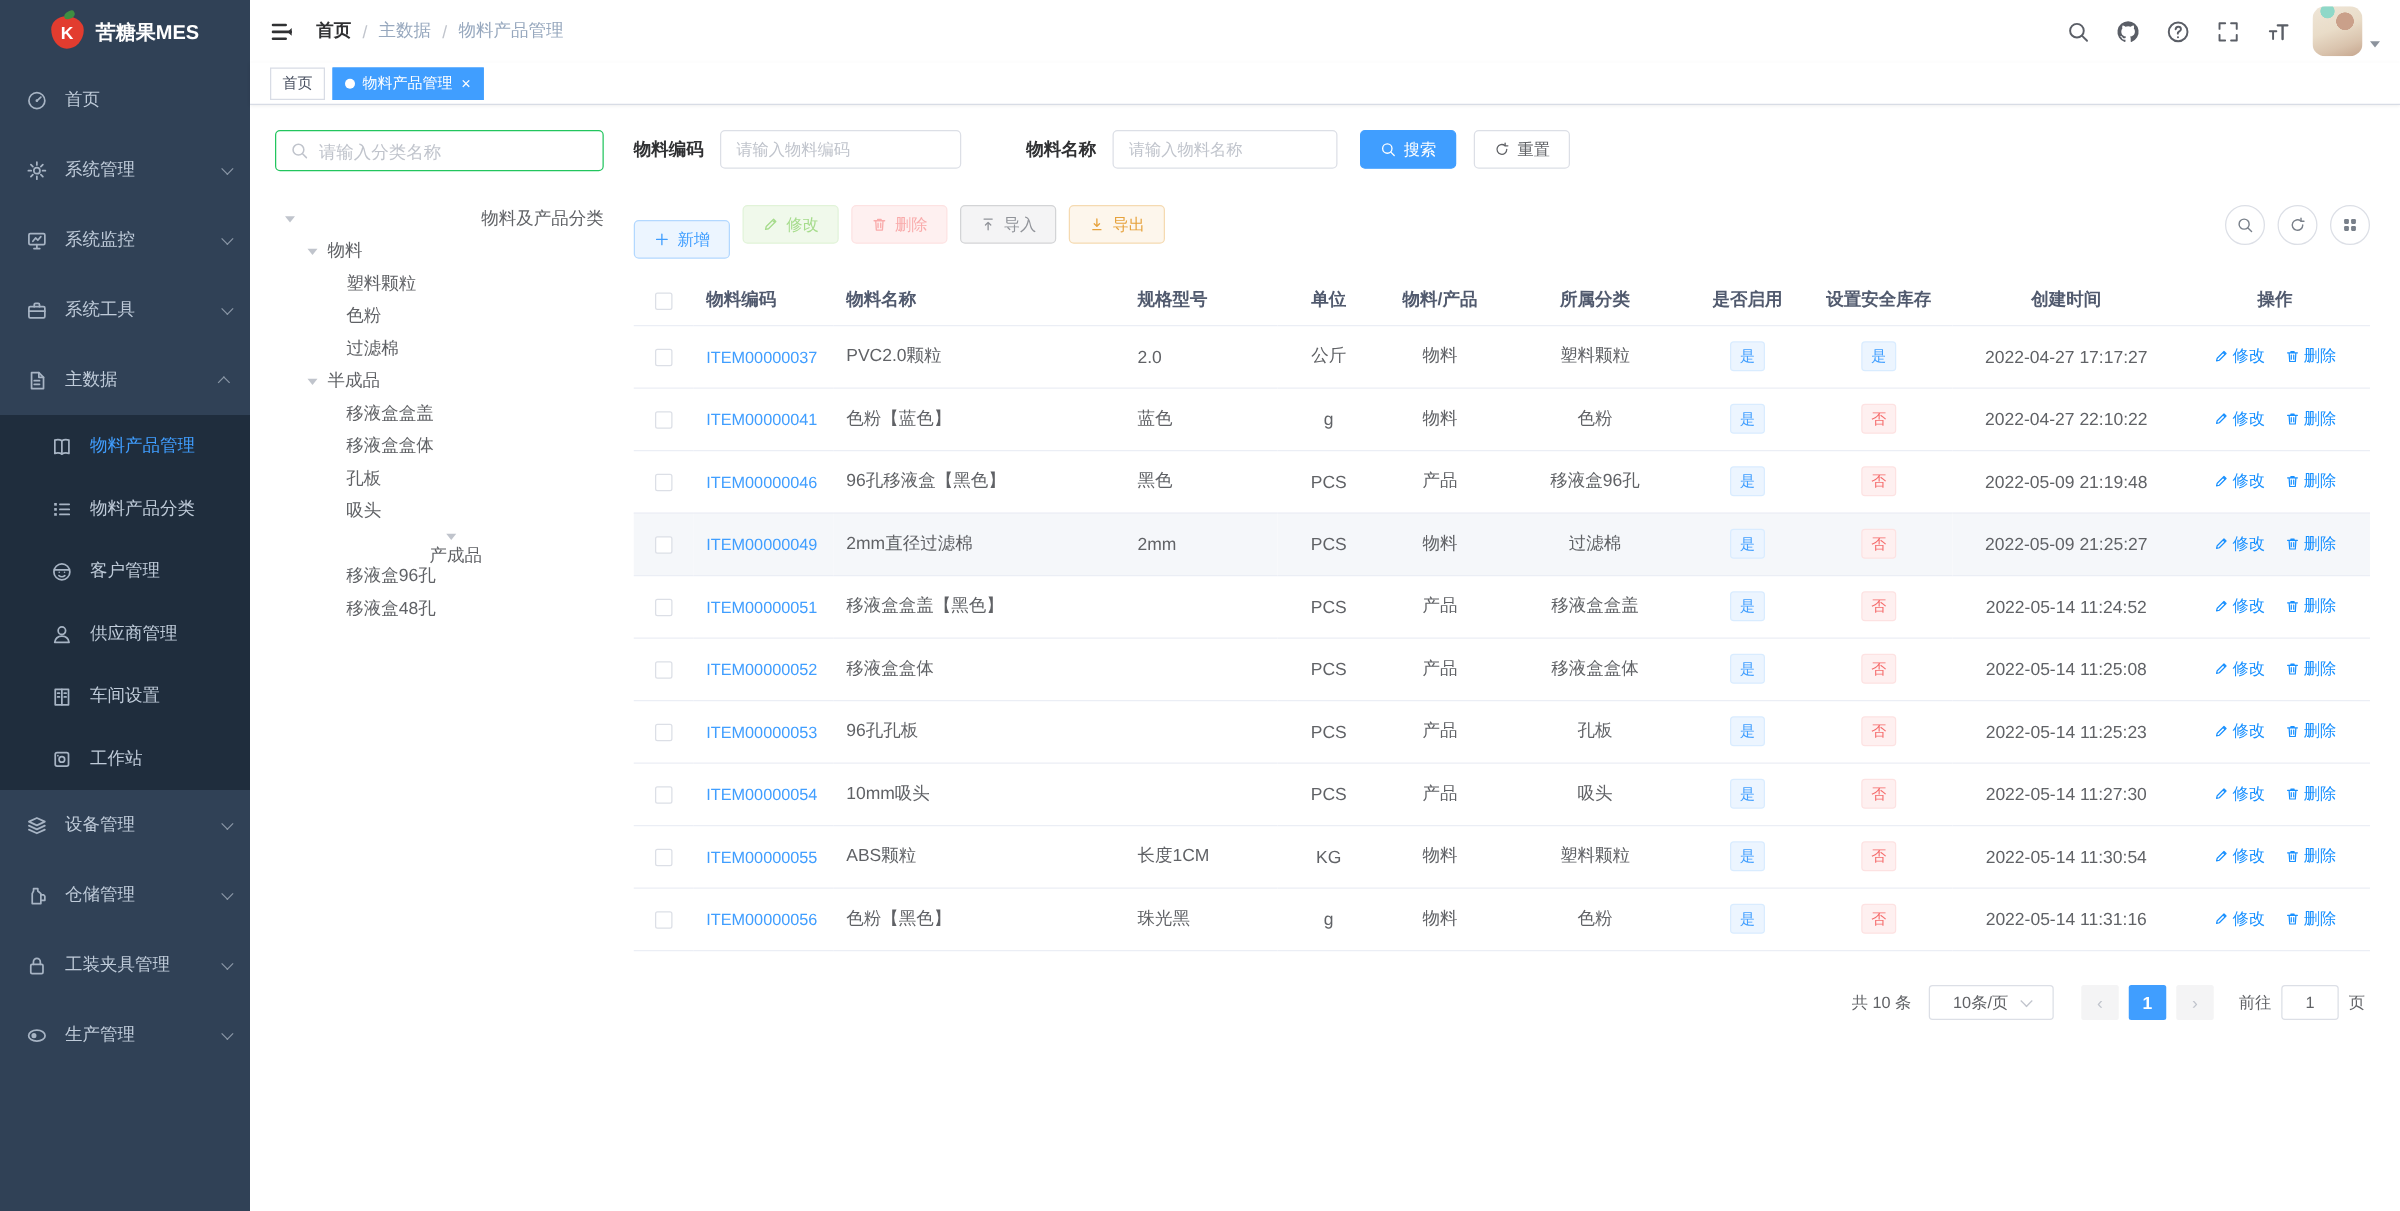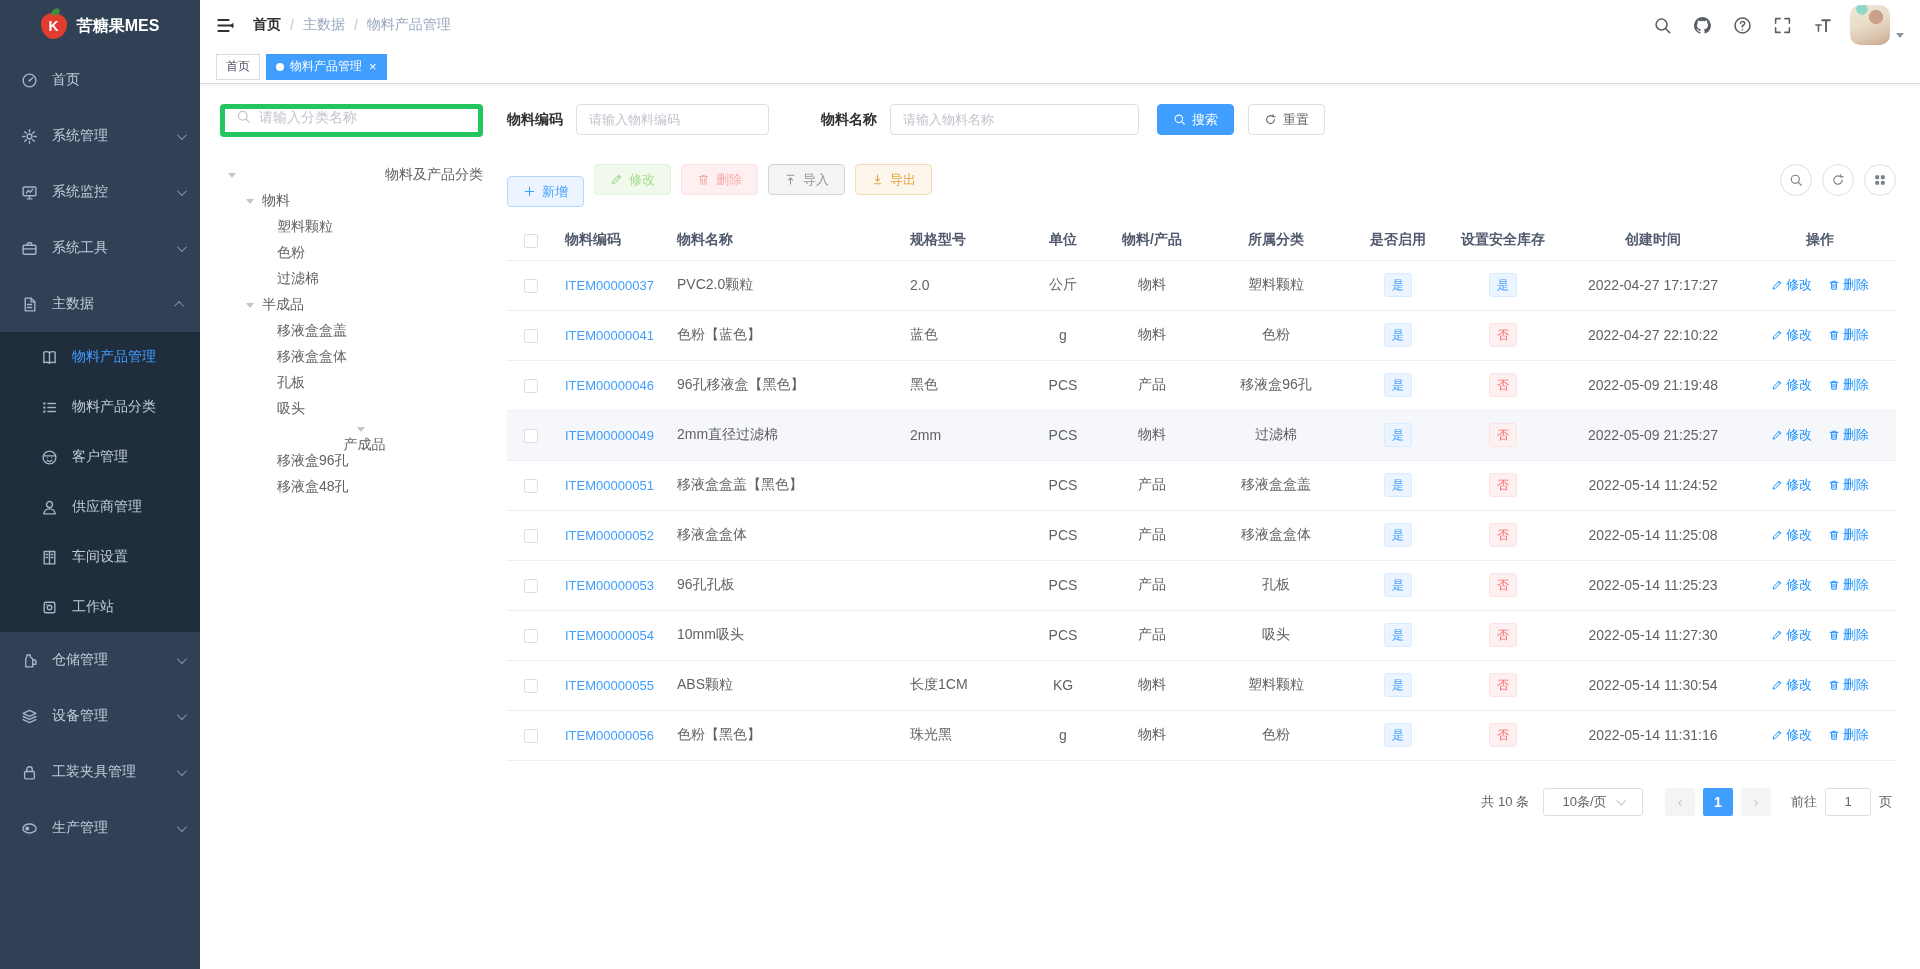--- a/index.html
+++ b/index.html
@@ -45,36 +45,36 @@
 
   .tags-bar { height:34px; background:#fff; border-bottom:1px solid #d8dce5; box-shadow:0 1px 3px 0 rgba(0,0,0,.08); display:flex; align-items:center; padding:0 16px; gap:6px; position:relative; z-index:2; }
   .tag-tab { height:26px; display:inline-flex; align-items:center; padding:0 9px; border:1px solid #d8dce5; background:#fff; color:#495060; font-size:12px; cursor:pointer; }
   .tag-tab.active { background:#409eff; border-color:#409eff; color:#fff; }
   .tab-dot { width:8px; height:8px; border-radius:50%; background:#fff; margin-right:6px; }
   .tab-close { margin-left:7px; font-size:13px; line-height:1; }
 
   
   .content { flex:1; display:flex; padding:20px 24px 0 20px; gap:24px; overflow:hidden; }
   .aside { width:263px; flex-shrink:0; }
-  .tree-search { height:33px; border:5px solid #22c55e; border-radius:4px; display:flex; align-items:flex-start; padding:0 11px; gap:8px; color:#c0c4cc; }
+  .tree-search { height:33px; border:1px solid #22c55e; border-radius:4px; display:flex; align-items:center; padding:0 11px; gap:8px; color:#c0c4cc; }
   .tree-search svg { width:15px; height:15px; flex-shrink:0; }
   .tree-search input { border:none; outline:none; flex:1; font-size:14px; font-family:inherit; color:#606266; min-width:0; }
   .tree-search input::placeholder { color:#c0c4cc; }
   .tree { margin-top:25px; font-size:14px; color:#606266; }
   .tree-row { height:26px; display:flex; align-items:center; cursor:pointer; }
   .tcaret { width:0; height:0; border:4px solid transparent; border-top:5px solid #c0c4cc; margin:5px 8px 0 0; flex-shrink:0; }
   .tspacer { width:13px; flex-shrink:0; }
 
   .workarea { flex:1; min-width:0; display:flex; flex-direction:column; }
   .filter-row { display:flex; align-items:center; margin-bottom:17px; }
   .f-label { font-size:14px; font-weight:bold; color:#303133; margin-right:13px; }
   .f-input { height:31px; border:1px solid #dcdfe6; border-radius:4px; padding:0 12px; font-size:13px; color:#c2410c; font-family:inherit; outline:none; }
   .f-input::placeholder { color:#c0c4cc; }
   .f-input.w1 { width:193px; margin-right:52px; }
-  .f-input.w2 { width:249px; margin-right:18px; }
+  .f-input.w2 { width:180px; margin-right:18px; }
   .btn { height:31px; border-radius:4px; font-size:13px; display:inline-flex; align-items:center; gap:6px; padding:0 15px; cursor:pointer; border:1px solid #dcdfe6; background:#fff; color:#606266; font-family:inherit; }
   .btn svg { width:13px; height:13px; }
   .btn-primary { background:#409eff; border-color:#409eff; color:#fff; }
   .btn-reset { margin-left:14px; }
   .toolbar { display:flex; align-items:center; gap:10px; margin-bottom:13px; }
   .btn-plain-primary { background:#ecf5ff; border-color:#b3d8ff; color:#409eff;margin-top:24px; }
   .btn-plain-success { background:#f0f9eb; border-color:#e1f3d8; color:#a6dc8c; }
   .btn-plain-danger  { background:#fef0f0; border-color:#fde2e2; color:#f9abab; }
   .btn-plain-info    { background:#f4f4f5; border-color:#d3d4d6; color:#909399; }
   .btn-plain-warning { background:#fdf6ec; border-color:#f5dab1; color:#e6a23c; }
@@ -226,35 +226,35 @@
                 <circle cx="8" cy="8" r="2.1"></circle>
                 <path d="M5 5.2h.01"></path>
               </svg>
             </span>
             <span>工作站</span>
           </div>
         </div>
         <div class="menu-item">
           <span class="ico">
             <svg viewBox="0 0 16 16" fill="none" stroke="currentColor" stroke-width="1.3" stroke-linecap="round" stroke-linejoin="round">
+              <path d="M8 2.2 14 5 8 7.8 2 5z"></path>
+              <path d="M2 8l6 2.8L14 8M2 11l6 2.8L14 11"></path>
+            </svg>
+          </span>
+          <span>设备管理</span>
+          <span class="chev"></span>
+        </div>
+        <div class="menu-item">
+          <span class="ico">
+            <svg viewBox="0 0 16 16" fill="none" stroke="currentColor" stroke-width="1.3" stroke-linecap="round" stroke-linejoin="round">
               <path d="M5.5 4.5V2.8h3.2v1.7l2.3 2V14H4.5V6.5z"></path>
               <path d="M11 7.5h2.2l.8 1v3h-3"></path>
             </svg>
           </span>
           <span>仓储管理</span>
-          <span class="chev"></span>
-        </div>
-        <div class="menu-item">
-          <span class="ico">
-            <svg viewBox="0 0 16 16" fill="none" stroke="currentColor" stroke-width="1.3" stroke-linecap="round" stroke-linejoin="round">
-              <path d="M8 2.2 14 5 8 7.8 2 5z"></path>
-              <path d="M2 8l6 2.8L14 8M2 11l6 2.8L14 11"></path>
-            </svg>
-          </span>
-          <span>设备管理</span>
           <span class="chev"></span>
         </div>
         <div class="menu-item">
           <span class="ico">
             <svg viewBox="0 0 16 16" fill="none" stroke="currentColor" stroke-width="1.3" stroke-linecap="round" stroke-linejoin="round">
               <rect x="3.4" y="7" width="9.2" height="7" rx="1"></rect>
               <path d="M5.4 7V5.2a2.6 2.6 0 0 1 5.2 0V7"></path>
             </svg>
           </span>
           <span>工装夹具管理</span>

